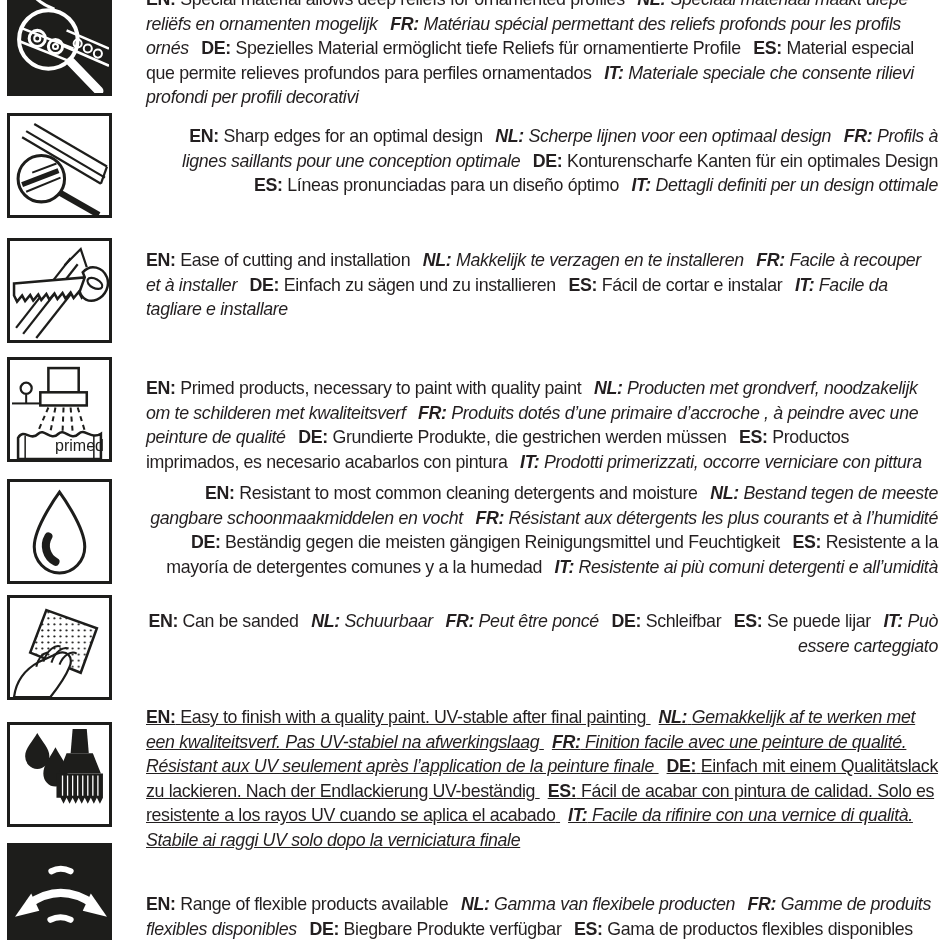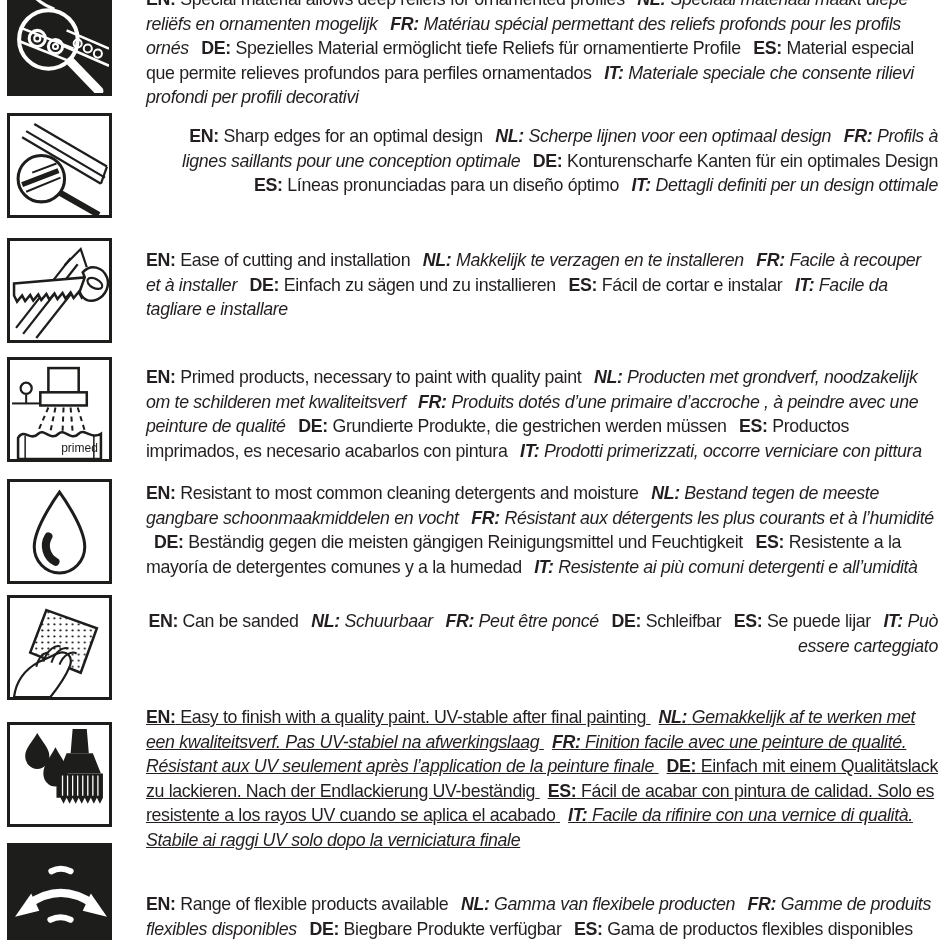--- a/index.html
+++ b/index.html
@@ -24,32 +24,32 @@
   #icon-6{top:595px;}
   #icon-7{top:722px;}
   #icon-8{top:843px;}
   .feature-text{
     position:absolute;left:146px;width:792px;margin:0;
     font-size:17.8px;line-height:24.6px;letter-spacing:-0.35px;
   }
   #text-1{top:-13px;}
   #text-2{top:124px;text-align:right;}
   #text-3{top:248px;}
-  #text-4{top:365px;}
-  #text-5{top:481px;}
+  #text-4{top:376px;}
+  #text-5{top:481px;text-align:right;}
   #text-6{top:609px;text-align:right;}
   #text-7{top:705px;text-decoration:underline;}
   #text-8{top:892px;}
   .lang-label{font-weight:700;margin-top:48px;}
   .lang-label.it{font-style:italic;}
   .lang-label:not(:first-child){margin-left:8px;}
   i.lang-text{font-style:italic;}
   .primed-label{
     position:absolute;left:0;right:4px;bottom:4px;text-align:center;
-    font-size:12px;letter-spacing:0;color:#1d1d1b;padding-left:44px;
+    font-size:16px;letter-spacing:0;color:#1d1d1b;padding-left:44px;
   }
 </style>
 </head>
 <body>
 
 <div id="page">
 
   <div class="icon-box dark" id="icon-1">
     <svg viewBox="0 0 98 98">
       <g stroke="#ffffff" fill="none">

